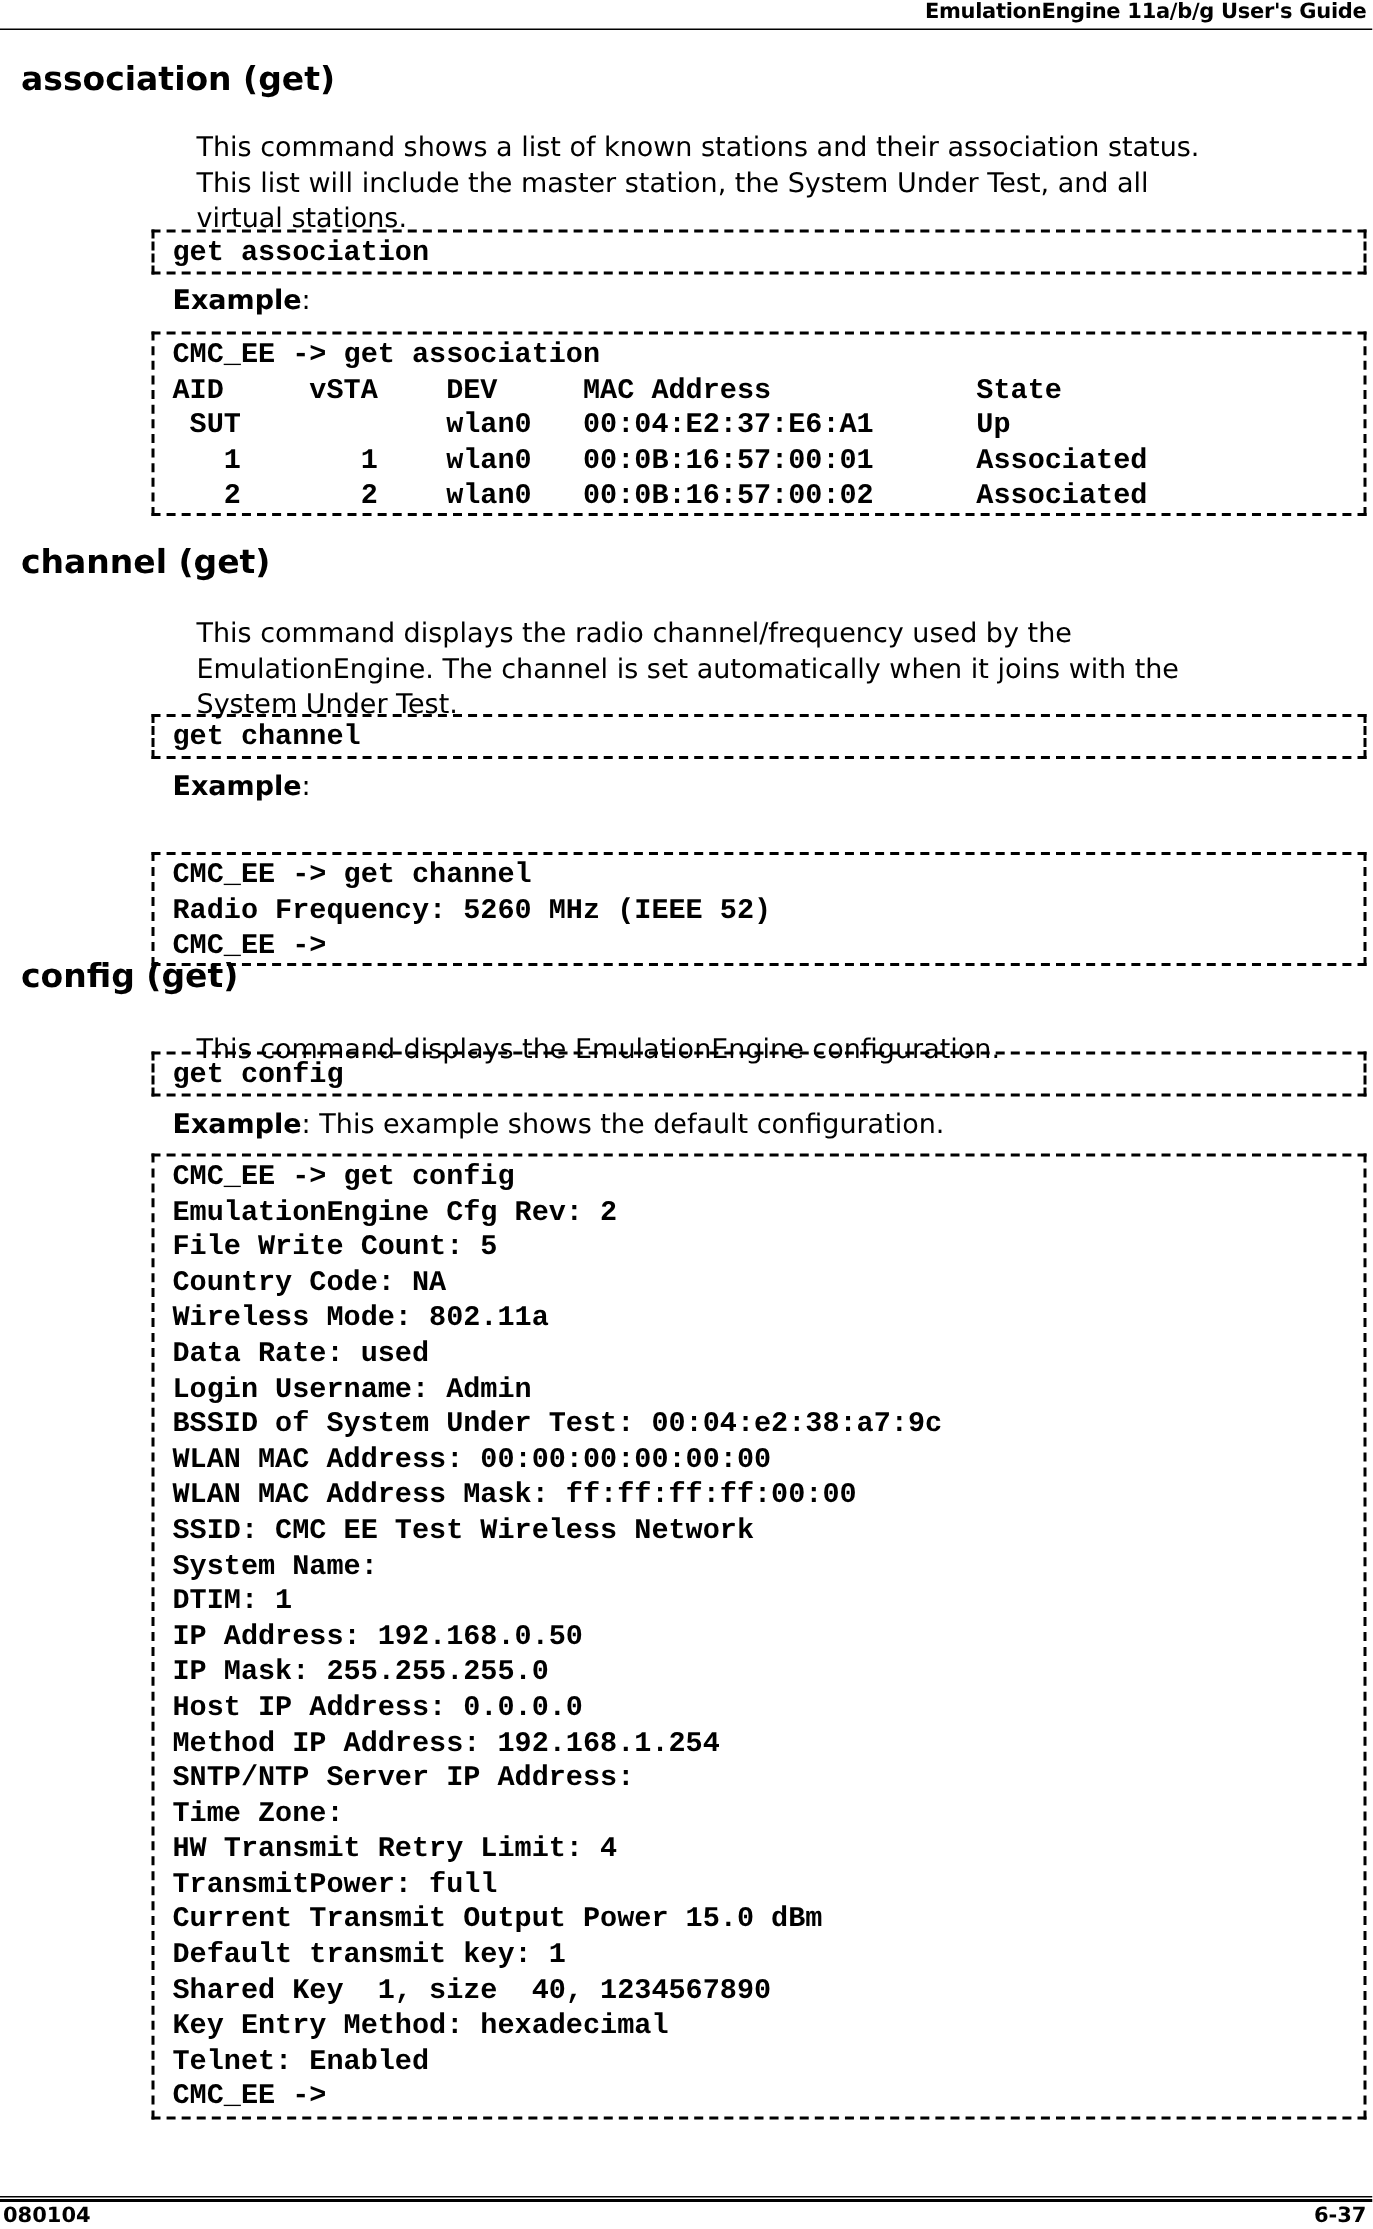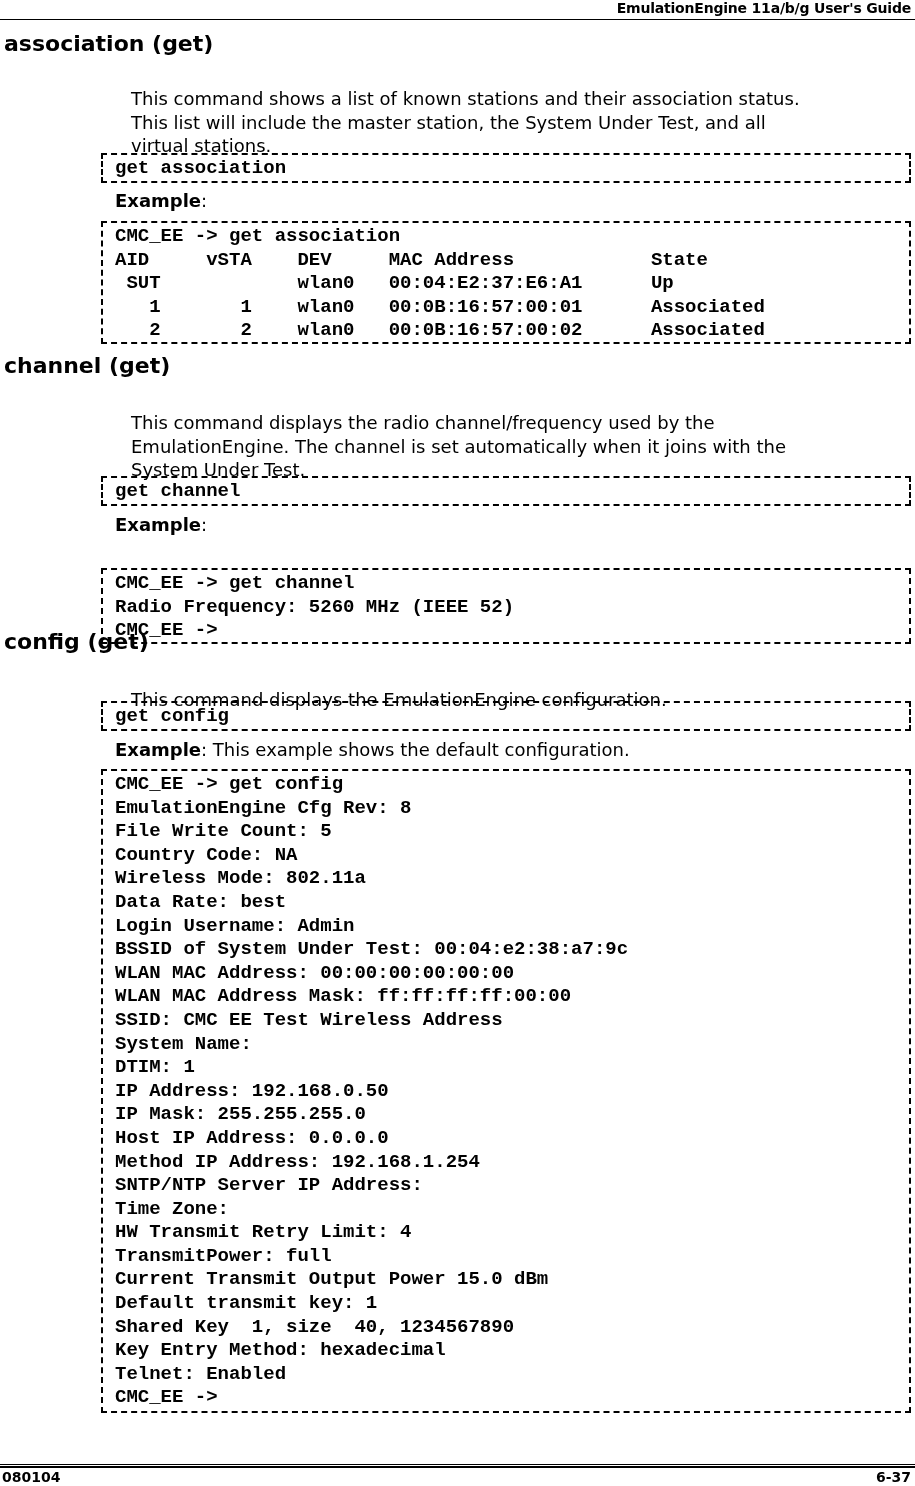--- a/index.html
+++ b/index.html
@@ -12,21 +12,21 @@
       border-bottom: 1px solid #000;
     }
     .header-title {
       position: absolute; right: 4px; top: 0px;
       font-family: "DejaVu Sans", sans-serif; font-weight: bold; font-size: 14px;
       letter-spacing: -0.2px; line-height: 16px; margin-left: 26px;
     }
     .section-title {
       position: absolute; left: 4px;
       font-family: "DejaVu Sans", sans-serif; font-weight: bold; font-size: 22px;
-      line-height: 26px; margin: 0;
+      line-height: 26px; margin: 10px;
     }
     .para {
       position: absolute; left: 115px; width: 800px;
       font-family: "DejaVu Sans", sans-serif; font-size: 18px; line-height: 23.5px;
       margin: 16px;
     }
     .example-label {
       position: absolute; left: 115px;
       font-family: "DejaVu Sans", sans-serif; font-size: 18px; line-height: 23px;
     }
@@ -103,30 +103,30 @@
   <div>This command displays the EmulationEngine configuration.</div>
 </div>
 <div class="codebox" style="top:701px; height:30px;">
   <span class="codeline">get config</span>
 </div>
 <div class="example-label" style="top:738px;">
   <b>Example</b><span>: This example shows the default configuration.</span>
 </div>
 <div class="codebox" style="top:769px; height:644px;">
   <span class="codeline">CMC_EE -&gt; get config</span>
-  <span class="codeline">EmulationEngine Cfg Rev: 8</span>
+  <span class="codeline">EmulationEngine Cfg Rev: 2</span>
   <span class="codeline">File Write Count: 5</span>
   <span class="codeline">Country Code: NA</span>
   <span class="codeline">Wireless Mode: 802.11a</span>
-  <span class="codeline">Data Rate: best</span>
+  <span class="codeline">Data Rate: used</span>
   <span class="codeline">Login Username: Admin</span>
   <span class="codeline">BSSID of System Under Test: 00:04:e2:38:a7:9c</span>
   <span class="codeline">WLAN MAC Address: 00:00:00:00:00:00</span>
   <span class="codeline">WLAN MAC Address Mask: ff:ff:ff:ff:00:00</span>
-  <span class="codeline">SSID: CMC EE Test Wireless Address</span>
+  <span class="codeline">SSID: CMC EE Test Wireless Network</span>
   <span class="codeline">System Name:</span>
   <span class="codeline">DTIM: 1</span>
   <span class="codeline">IP Address: 192.168.0.50</span>
   <span class="codeline">IP Mask: 255.255.255.0</span>
   <span class="codeline">Host IP Address: 0.0.0.0</span>
   <span class="codeline">Method IP Address: 192.168.1.254</span>
   <span class="codeline">SNTP/NTP Server IP Address:</span>
   <span class="codeline">Time Zone:</span>
   <span class="codeline">HW Transmit Retry Limit: 4</span>
   <span class="codeline">TransmitPower: full</span>

